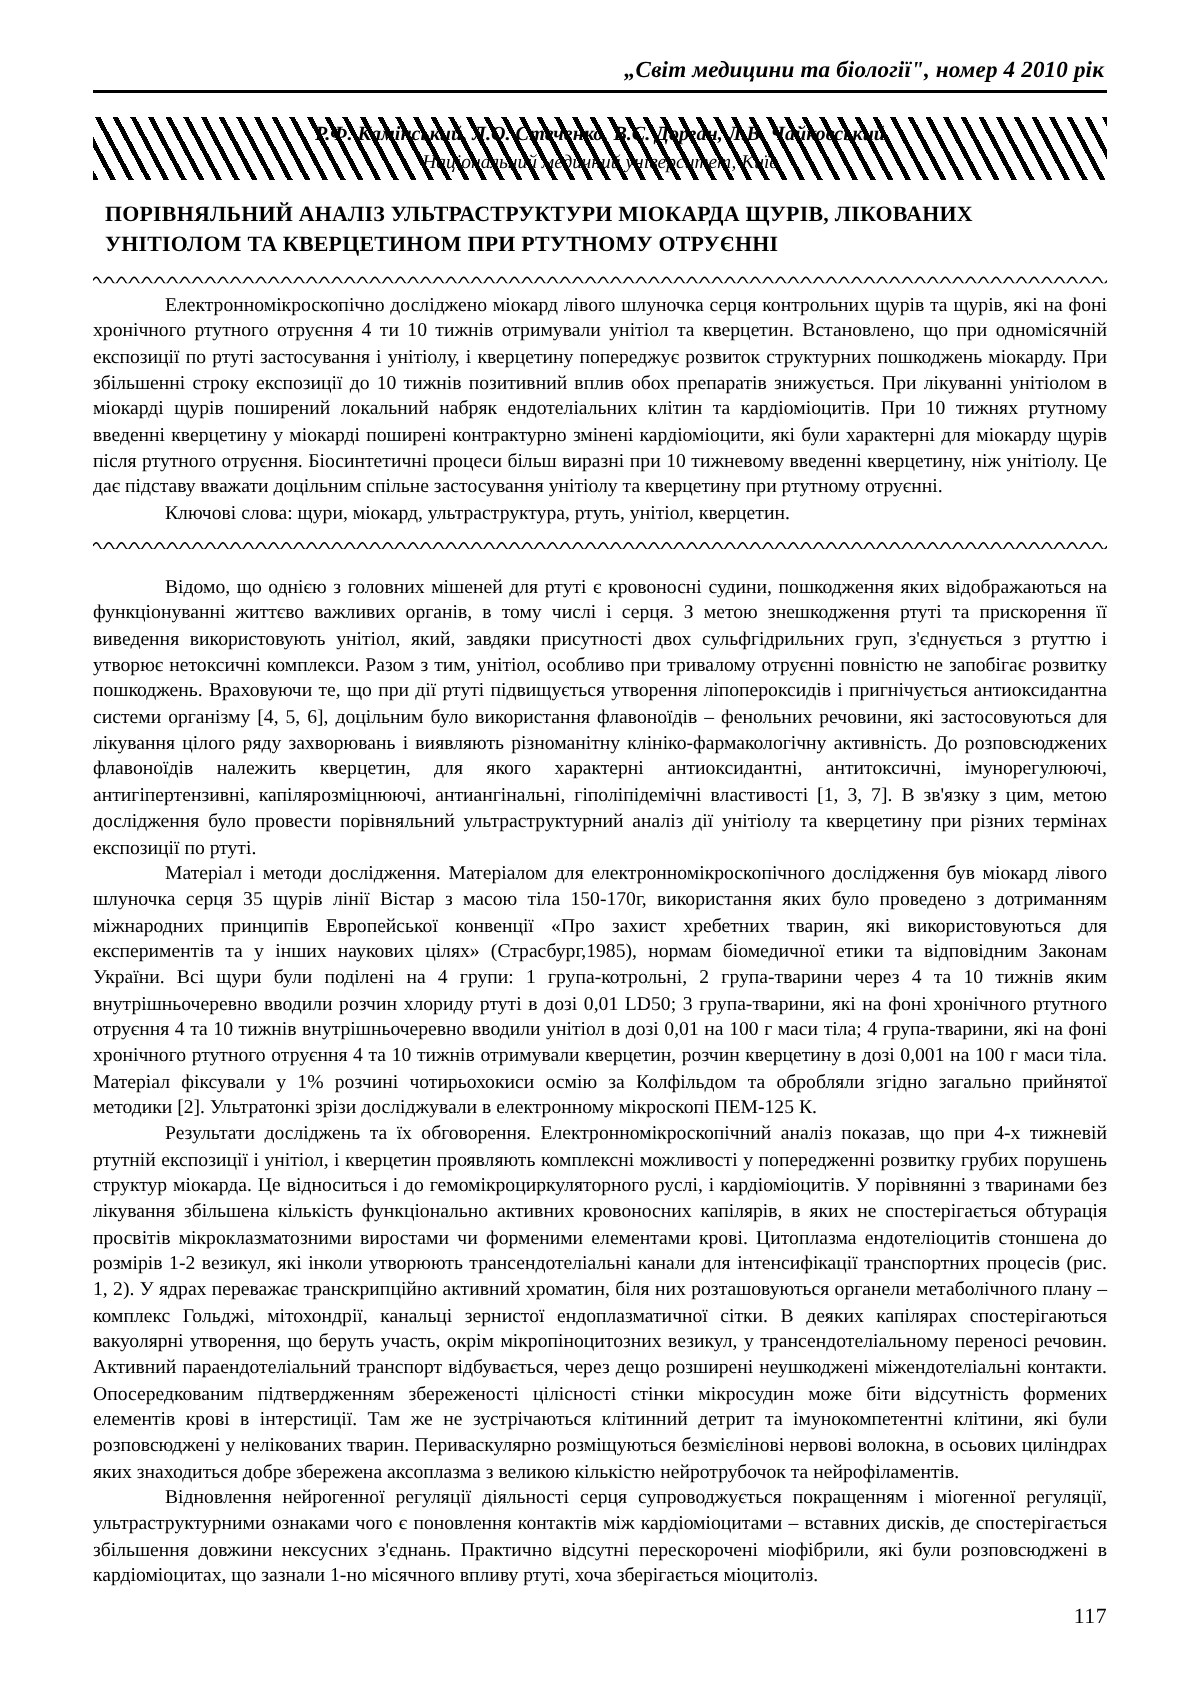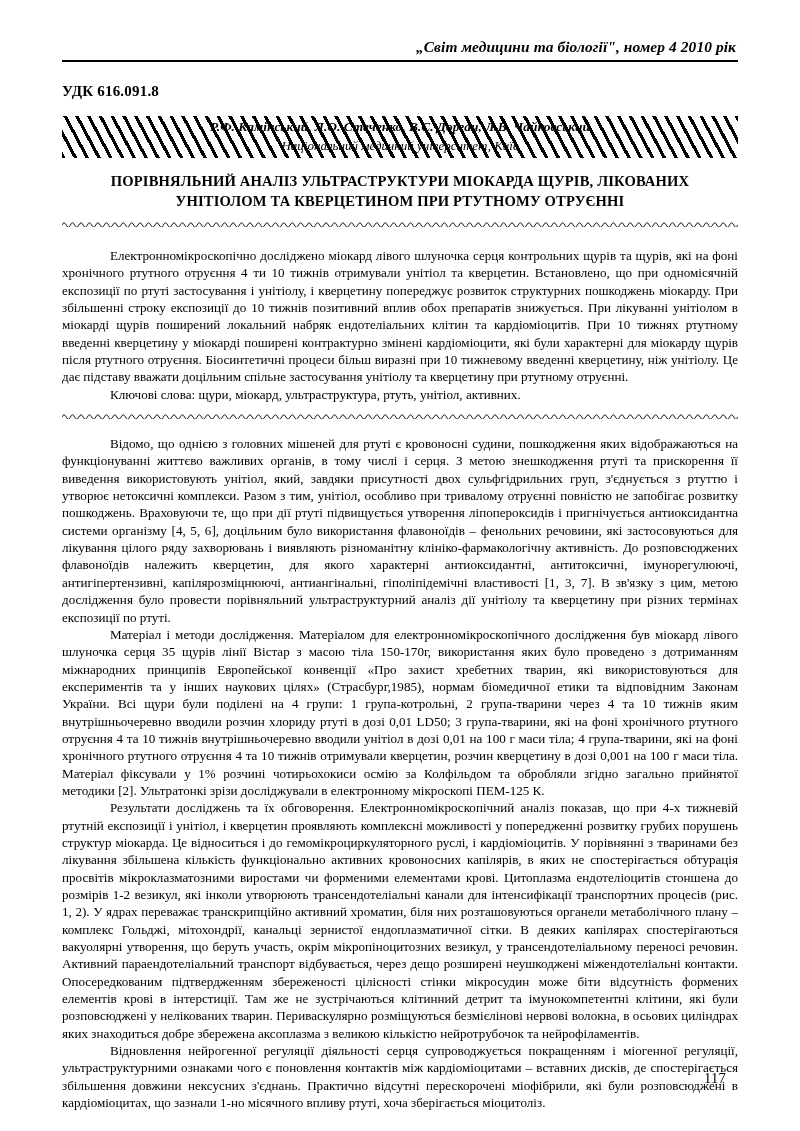--- a/index.html
+++ b/index.html
@@ -92,21 +92,21 @@
       #000000 3.2px,
       rgba(255,255,255,0) 3.2px,
       rgba(255,255,255,0) 10.4px
     );
     mix-blend-mode: darken;
   }
 
   
   .article-title {
     margin-top: 14px;
-    text-align: center;
+    text-align: left;
     font-weight: bold;
     font-size: 14.6px;
     line-height: 1.32;
     letter-spacing: 0.15px;
     padding: 0 8px;
   }
 
   
   .wave-sep {
     width: 100%;
@@ -124,62 +124,61 @@
     text-align: justify;
     text-justify: inter-word;
   }
   .abstract p, .body-text p {
     margin: 0;
     text-indent: 48px;
   }
   .kw-label { font-weight: normal; }
   .run-head { font-weight: normal; }
 
-  .abstract { margin-top: 20px; }
+  .abstract { margin-top: 5px; }
   .body-text { margin-top: 16px; }
   .body-text p + p { margin-top: 0; }
 
   
   .page-number {
     position: absolute;
-    right: 74px;
+    right: 62px;
     bottom: 44px;
     font-size: 14.5px;
     letter-spacing: 0.3px;
   }
 </style>
 </head>
 <body>
 
 <div class="page">
 
   <div class="header-zone">
     <div class="journal-header">„Світ медицини та біології", номер 4 2010 рік</div>
     <hr class="header-rule">
   </div>
 
-  <div class="udc">УДК 616.091.8</div>
 
   <div class="author-block">
     <div class="authors-text">Р.Ф. Камінський, Л.О. Стеченко, В.С. Дорган, Л.В. Чайковський</div>
     <div class="affil-text">Національний медичний університет, Київ</div>
     <div class="hatch-overlay"></div>
   </div>
 
   <div class="article-title">ПОРІВНЯЛЬНИЙ АНАЛІЗ УЛЬТРАСТРУКТУРИ МІОКАРДА ЩУРІВ,  ЛІКОВАНИХ УНІТІОЛОМ ТА КВЕРЦЕТИНОМ ПРИ РТУТНОМУ ОТРУЄННІ</div>
 
   <div class="wave-sep">
     <svg viewBox="0 0 680 7" preserveAspectRatio="none" xmlns="http://www.w3.org/2000/svg">
       <path d="M0 5 Q 2.125 0.6 4.25 5 T 8.5 5 T 12.75 5 T 17 5 T 21.25 5 T 25.5 5 T 29.75 5 T 34 5 T 38.25 5 T 42.5 5 T 46.75 5 T 51 5 T 55.25 5 T 59.5 5 T 63.75 5 T 68 5 T 72.25 5 T 76.5 5 T 80.75 5 T 85 5 T 89.25 5 T 93.5 5 T 97.75 5 T 102 5 T 106.25 5 T 110.5 5 T 114.75 5 T 119 5 T 123.25 5 T 127.5 5 T 131.75 5 T 136 5 T 140.25 5 T 144.5 5 T 148.75 5 T 153 5 T 157.25 5 T 161.5 5 T 165.75 5 T 170 5 T 174.25 5 T 178.5 5 T 182.75 5 T 187 5 T 191.25 5 T 195.5 5 T 199.75 5 T 204 5 T 208.25 5 T 212.5 5 T 216.75 5 T 221 5 T 225.25 5 T 229.5 5 T 233.75 5 T 238 5 T 242.25 5 T 246.5 5 T 250.75 5 T 255 5 T 259.25 5 T 263.5 5 T 267.75 5 T 272 5 T 276.25 5 T 280.5 5 T 284.75 5 T 289 5 T 293.25 5 T 297.5 5 T 301.75 5 T 306 5 T 310.25 5 T 314.5 5 T 318.75 5 T 323 5 T 327.25 5 T 331.5 5 T 335.75 5 T 340 5 T 344.25 5 T 348.5 5 T 352.75 5 T 357 5 T 361.25 5 T 365.5 5 T 369.75 5 T 374 5 T 378.25 5 T 382.5 5 T 386.75 5 T 391 5 T 395.25 5 T 399.5 5 T 403.75 5 T 408 5 T 412.25 5 T 416.5 5 T 420.75 5 T 425 5 T 429.25 5 T 433.5 5 T 437.75 5 T 442 5 T 446.25 5 T 450.5 5 T 454.75 5 T 459 5 T 463.25 5 T 467.5 5 T 471.75 5 T 476 5 T 480.25 5 T 484.5 5 T 488.75 5 T 493 5 T 497.25 5 T 501.5 5 T 505.75 5 T 510 5 T 514.25 5 T 518.5 5 T 522.75 5 T 527 5 T 531.25 5 T 535.5 5 T 539.75 5 T 544 5 T 548.25 5 T 552.5 5 T 556.75 5 T 561 5 T 565.25 5 T 569.5 5 T 573.75 5 T 578 5 T 582.25 5 T 586.5 5 T 590.75 5 T 595 5 T 599.25 5 T 603.5 5 T 607.75 5 T 612 5 T 616.25 5 T 620.5 5 T 624.75 5 T 629 5 T 633.25 5 T 637.5 5 T 641.75 5 T 646 5 T 650.25 5 T 654.5 5 T 658.75 5 T 663 5 T 667.25 5 T 671.5 5 T 675.75 5 T 680 5" fill="none" stroke="#000" stroke-width="0.9"></path>
     </svg>
   </div>
 
   <div class="abstract">
     <p>Електронномікроскопічно досліджено міокард лівого шлуночка серця контрольних щурів та щурів, які на фоні хронічного ртутного отруєння 4 ти 10 тижнів отримували унітіол та кверцетин. Встановлено, що при одномісячній експозиції по ртуті застосування і унітіолу, і кверцетину попереджує розвиток структурних пошкоджень міокарду. При збільшенні строку експозиції до 10 тижнів позитивний вплив обох препаратів знижується. При лікуванні унітіолом в міокарді щурів поширений локальний набряк ендотеліальних клітин та кардіоміоцитів. При 10 тижнях ртутному введенні кверцетину у міокарді поширені контрактурно змінені кардіоміоцити, які були характерні для міокарду щурів після ртутного отруєння. Біосинтетичні процеси більш виразні при 10 тижневому введенні кверцетину, ніж унітіолу. Це дає підставу вважати доцільним спільне застосування унітіолу та кверцетину при ртутному отруєнні.</p>
-    <p><span class="kw-label">Ключові слова:</span><span> щури, міокард, ультраструктура, ртуть, унітіол, активних.</span></p>
+    <p><span class="kw-label">Ключові слова:</span><span> щури, міокард, ультраструктура, ртуть, унітіол, кверцетин.</span></p>
   </div>
 
   <div class="wave-sep">
     <svg viewBox="0 0 680 7" preserveAspectRatio="none" xmlns="http://www.w3.org/2000/svg">
       <path d="M0 5 Q 2.125 0.6 4.25 5 T 8.5 5 T 12.75 5 T 17 5 T 21.25 5 T 25.5 5 T 29.75 5 T 34 5 T 38.25 5 T 42.5 5 T 46.75 5 T 51 5 T 55.25 5 T 59.5 5 T 63.75 5 T 68 5 T 72.25 5 T 76.5 5 T 80.75 5 T 85 5 T 89.25 5 T 93.5 5 T 97.75 5 T 102 5 T 106.25 5 T 110.5 5 T 114.75 5 T 119 5 T 123.25 5 T 127.5 5 T 131.75 5 T 136 5 T 140.25 5 T 144.5 5 T 148.75 5 T 153 5 T 157.25 5 T 161.5 5 T 165.75 5 T 170 5 T 174.25 5 T 178.5 5 T 182.75 5 T 187 5 T 191.25 5 T 195.5 5 T 199.75 5 T 204 5 T 208.25 5 T 212.5 5 T 216.75 5 T 221 5 T 225.25 5 T 229.5 5 T 233.75 5 T 238 5 T 242.25 5 T 246.5 5 T 250.75 5 T 255 5 T 259.25 5 T 263.5 5 T 267.75 5 T 272 5 T 276.25 5 T 280.5 5 T 284.75 5 T 289 5 T 293.25 5 T 297.5 5 T 301.75 5 T 306 5 T 310.25 5 T 314.5 5 T 318.75 5 T 323 5 T 327.25 5 T 331.5 5 T 335.75 5 T 340 5 T 344.25 5 T 348.5 5 T 352.75 5 T 357 5 T 361.25 5 T 365.5 5 T 369.75 5 T 374 5 T 378.25 5 T 382.5 5 T 386.75 5 T 391 5 T 395.25 5 T 399.5 5 T 403.75 5 T 408 5 T 412.25 5 T 416.5 5 T 420.75 5 T 425 5 T 429.25 5 T 433.5 5 T 437.75 5 T 442 5 T 446.25 5 T 450.5 5 T 454.75 5 T 459 5 T 463.25 5 T 467.5 5 T 471.75 5 T 476 5 T 480.25 5 T 484.5 5 T 488.75 5 T 493 5 T 497.25 5 T 501.5 5 T 505.75 5 T 510 5 T 514.25 5 T 518.5 5 T 522.75 5 T 527 5 T 531.25 5 T 535.5 5 T 539.75 5 T 544 5 T 548.25 5 T 552.5 5 T 556.75 5 T 561 5 T 565.25 5 T 569.5 5 T 573.75 5 T 578 5 T 582.25 5 T 586.5 5 T 590.75 5 T 595 5 T 599.25 5 T 603.5 5 T 607.75 5 T 612 5 T 616.25 5 T 620.5 5 T 624.75 5 T 629 5 T 633.25 5 T 637.5 5 T 641.75 5 T 646 5 T 650.25 5 T 654.5 5 T 658.75 5 T 663 5 T 667.25 5 T 671.5 5 T 675.75 5 T 680 5" fill="none" stroke="#000" stroke-width="0.9"></path>
     </svg>
   </div>
 
   <div class="body-text">
     <p>Відомо, що однією з головних мішеней для ртуті є кровоносні судини, пошкодження яких відображаються на функціонуванні життєво важливих органів, в тому числі і серця. З метою знешкодження ртуті та прискорення її виведення використовують унітіол, який, завдяки присутності двох сульфгідрильних груп, з'єднується з ртуттю і утворює нетоксичні комплекси. Разом з тим, унітіол, особливо при тривалому отруєнні повністю не запобігає розвитку пошкоджень. Враховуючи те, що  при дії ртуті підвищується утворення ліпопероксидів і пригнічується антиоксидантна системи організму [4, 5, 6], доцільним було використання флавоноїдів – фенольних речовини, які застосовуються для лікування цілого ряду захворювань і виявляють різноманітну клініко-фармакологічну активність. До розповсюджених флавоноїдів належить кверцетин, для якого характерні антиоксидантні, антитоксичні, імунорегулюючі, антигіпертензивні, капілярозміцнюючі, антиангінальні, гіполіпідемічні властивості [1, 3, 7]. В зв'язку з цим, метою дослідження було провести порівняльний ультраструктурний аналіз дії унітіолу та кверцетину при різних термінах експозиції по ртуті.</p>

